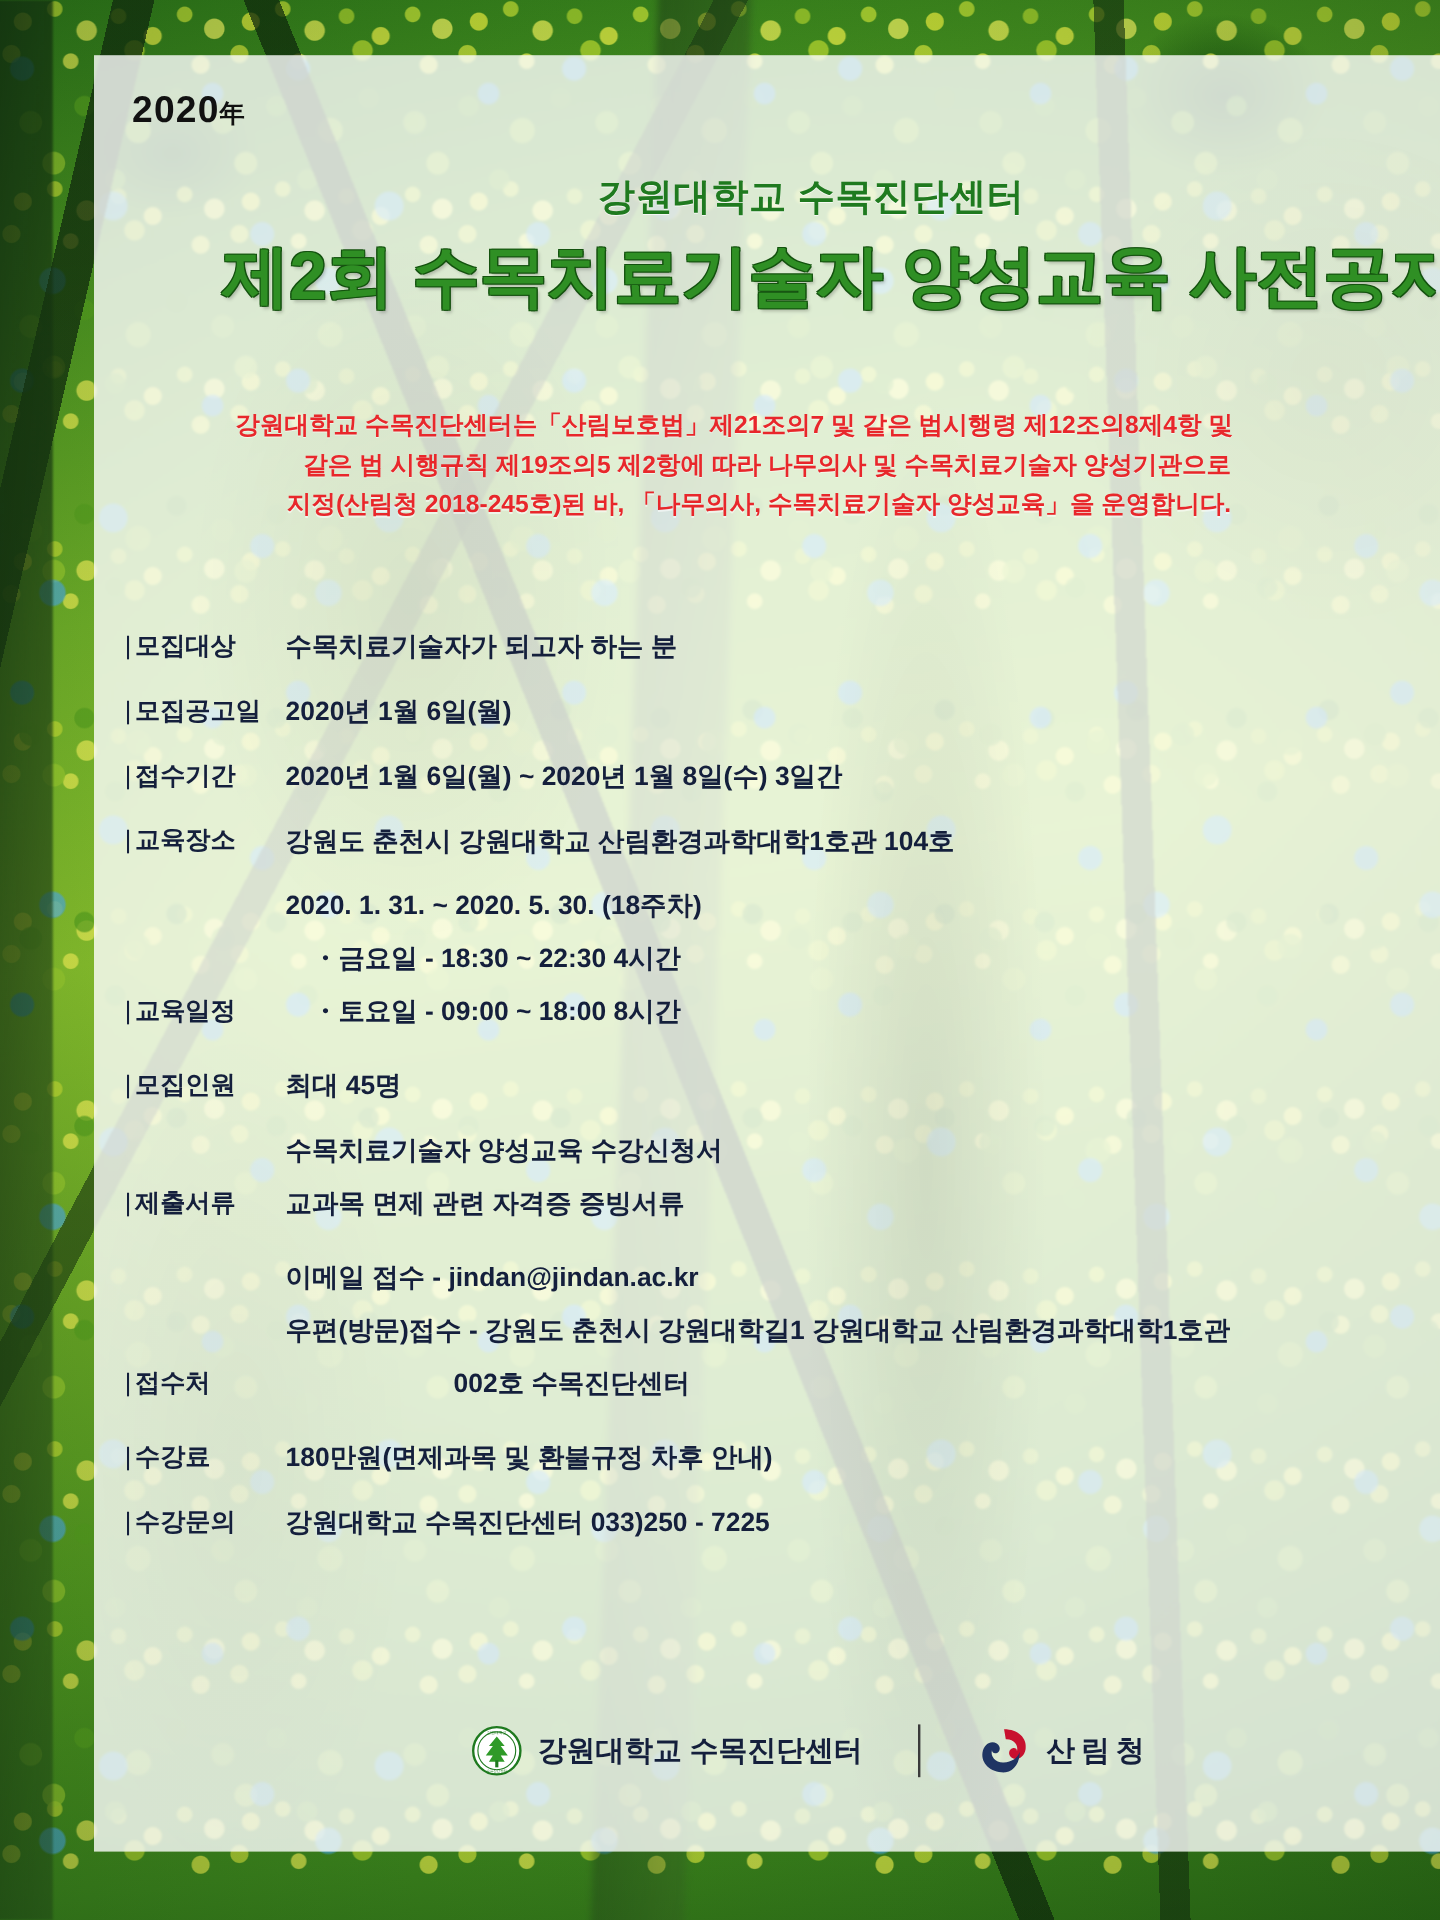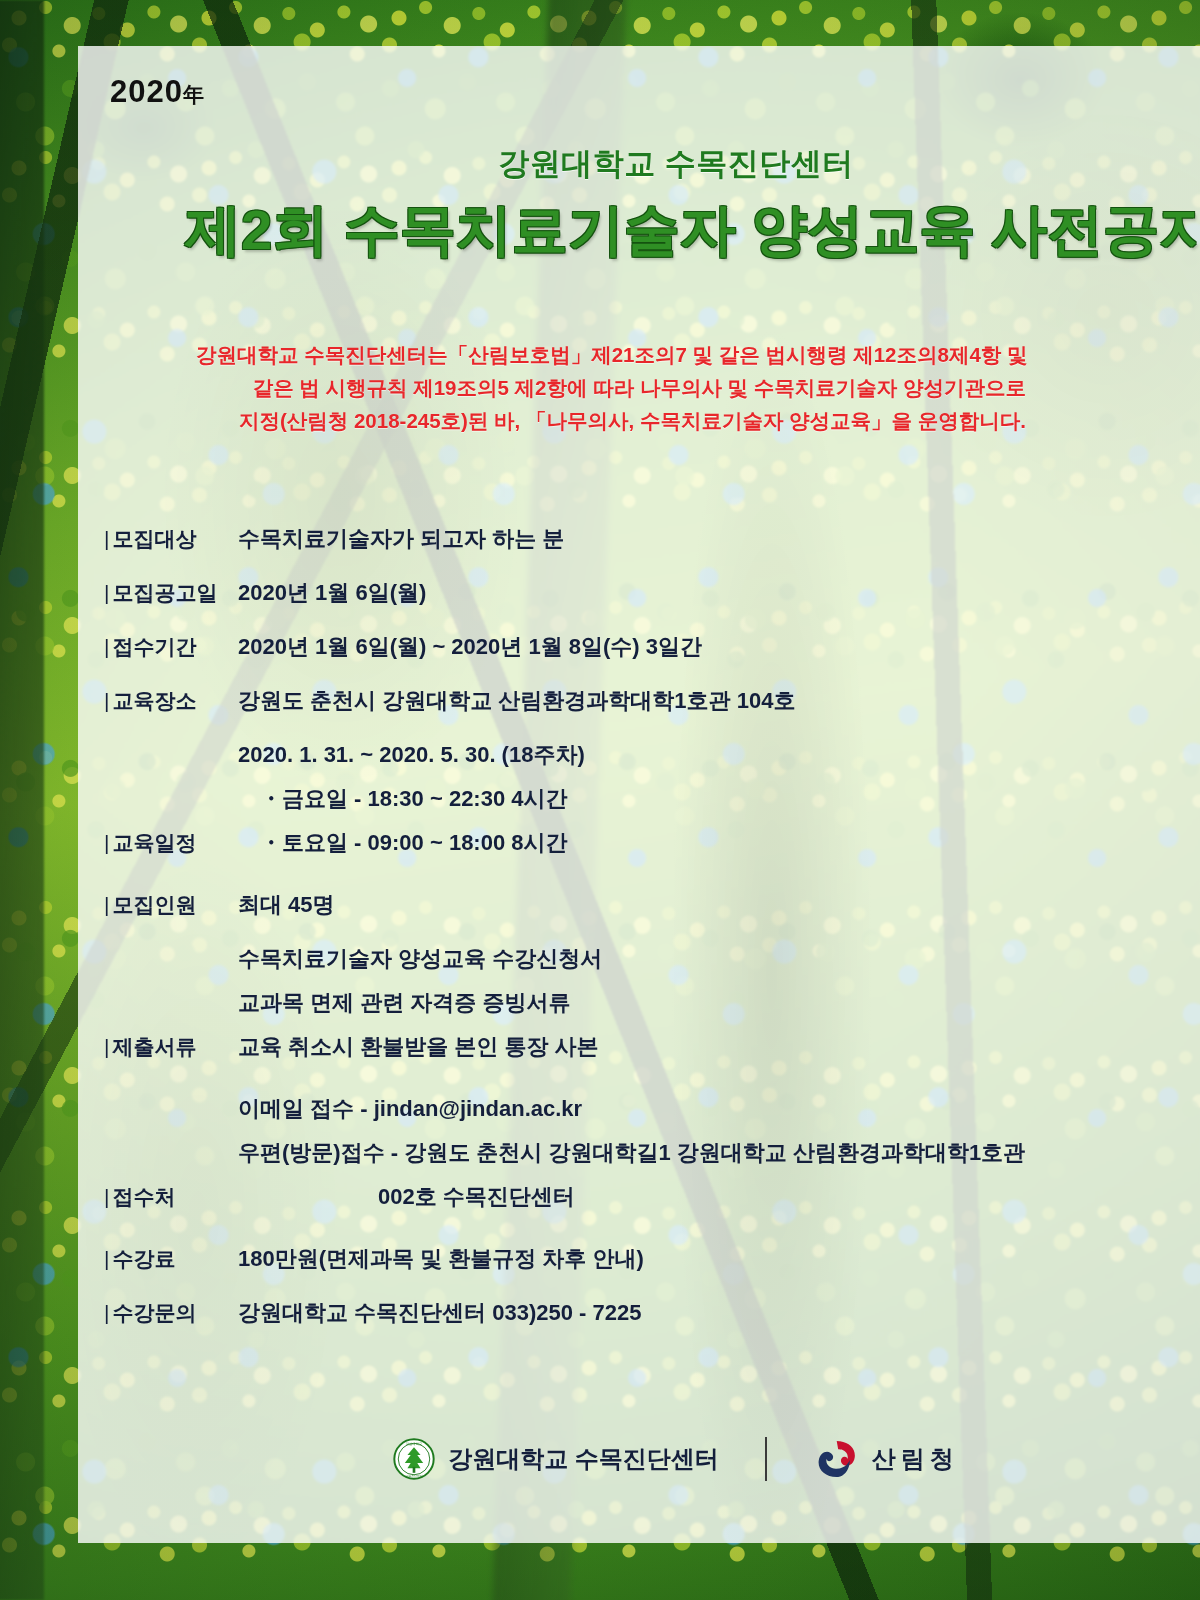--- a/index.html
+++ b/index.html
@@ -233,21 +233,20 @@
             <div class="row-label"><span class="bar">|</span><span>모집인원</span></div>
             <div class="row-value">
               <div class="line">최대 45명</div>
             </div>
           </div>
           <div class="row gap-lg">
             <div class="row-label"><span class="bar">|</span><span>제출서류</span></div>
             <div class="row-value">
               <div class="line">수목치료기술자 양성교육 수강신청서</div>
               <div class="line">교과목 면제 관련 자격증 증빙서류</div>
-              <div class="line">교육 취소시 환불받을 본인 통장 사본</div>
             </div>
           </div>
           <div class="row gap-lg">
             <div class="row-label"><span class="bar">|</span><span>접수처</span></div>
             <div class="row-value">
               <div class="line">이메일 접수 -  jindan@jindan.ac.kr</div>
               <div class="line">우편(방문)접수  - 강원도 춘천시 강원대학길1 강원대학교 산림환경과학대학1호관</div>
               <div class="line indent2">002호  수목진단센터</div>
             </div>
           </div>

